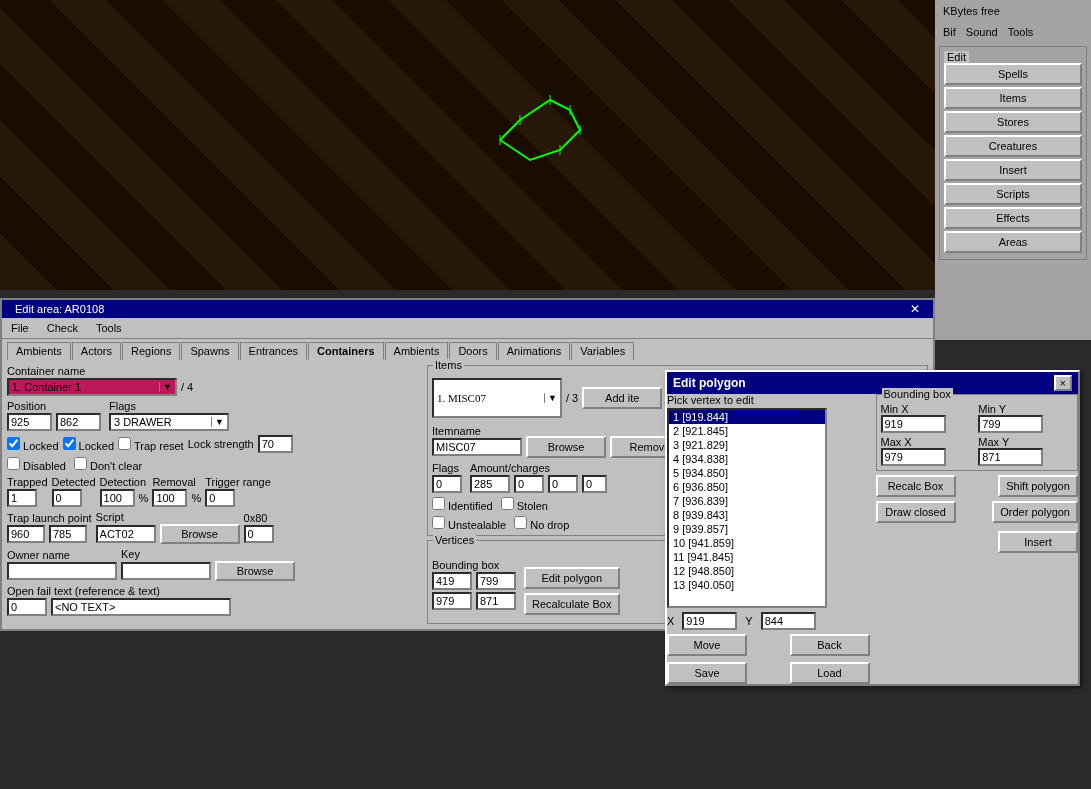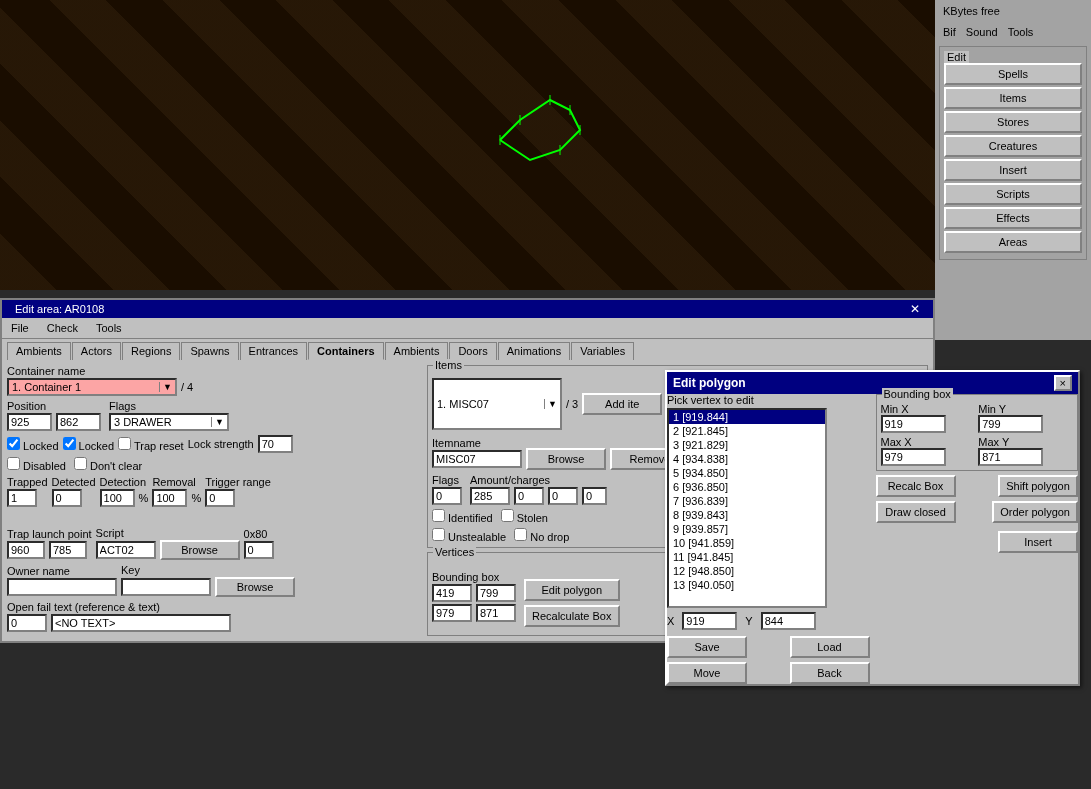--- a/index.html
+++ b/index.html
@@ -343,21 +343,21 @@
     <div class="tab">Animations</div>
     <div class="tab">Variables</div>
   </div>
   <div id="main-content">
 
     <div id="left-col">
 
       <div class="field-group">
         <div class="field-label">Container name</div>
         <div class="field-row">
-          <div style="display:flex;border:2px inset #808080;background:#fca5a5;width:170px;align-items:center;">
+          <div style="display:flex;border:2px inset #808080;background:#be185d;width:170px;align-items:center;">
             <span style="flex:1;padding:1px 3px;font-size:11px;">1. Container 1</span>
             <span class="combo-arrow">▼</span>
           </div>
           <span>/ 4</span>
         </div>
       </div>
 
       <div class="field-row" style="gap:8px;margin-bottom:4px;">
         <div>
           <div class="field-label">Position</div>
@@ -391,21 +391,21 @@
 
       <div class="field-row" style="margin-bottom:4px;gap:8px;">
         <label>
           <input type="checkbox" style=""> <span>Disabled</span>
         </label>
         <label>
           <input type="checkbox" style=""> <span>Don't clear</span>
         </label>
       </div>
 
-      <div class="field-row" style="margin-bottom:20px;gap:4px;flex-wrap:wrap;">
+      <div class="field-row" style="margin-bottom:4px;gap:4px;flex-wrap:wrap;">
         <div>
           <div class="field-label">Trapped</div>
           <input type="text" style="width: 30px;" value="1">
         </div>
         <div>
           <div class="field-label">Detected</div>
           <input type="text" style="width: 30px;" value="0">
         </div>
         <div>
           <div class="field-label">Detection</div>
@@ -469,21 +469,21 @@
           <input type="text" style="width: 180px;" value="&lt;NO TEXT&gt;">
         </div>
       </div>
     </div>
 
     <div id="items-section">
       <div id="items-group">
         <span id="items-group-label">Items</span>
         <div class="field-row" style="margin-top:8px;margin-bottom:4px;gap:4px;">
           <div style="display:flex;border:2px inset #808080;background:white;width:130px;align-items:center;">
-            <span style="flex:1;padding:18px 3px;font-size:11px;">1. MISC07</span>
+            <span style="flex:1;padding:12px 3px;font-size:11px;font-family:Liberation Serif, serif;">1. MISC07</span>
             <span class="combo-arrow">▼</span>
           </div>
           <span>/ 3</span>
           <button class="ep-btn">Add ite</button>
         </div>
 
         <div class="field-row" style="margin-bottom:4px;gap:4px;">
           <div>
             <div class="field-label">Itemname</div>
             <input type="text" style="width: 90px;" value="MISC07">
@@ -576,27 +576,27 @@
           <div class="vertex-item">13  [940.050]</div>
         </div>
 
       <div class="xy-row">
         <span class="xy-label">X</span>
         <input type="text" style="width: 55px;" value="919">
         <span class="xy-label">Y</span>
         <input type="text" style="width: 55px;" value="844">
       </div>
 
+      <div class="btn-row" style="margin-top:4px;">
+        <button class="ep-btn">Move</button>
+        <button class="ep-btn">Back</button>
+      </div>
       <div class="btn-row" style="margin-top:6px;">
         <button class="ep-btn">Save</button>
         <button class="ep-btn">Load</button>
-      </div>
-      <div class="btn-row" style="margin-top:4px;">
-        <button class="ep-btn">Move</button>
-        <button class="ep-btn">Back</button>
       </div>
     </div>
 
     <div id="right-col-ep">
 
       <div class="bbox-group">
         <span class="bbox-label">Bounding box</span>
         <div class="bbox-grid">
           <div class="bbox-cell">
             <span>Min X</span>

